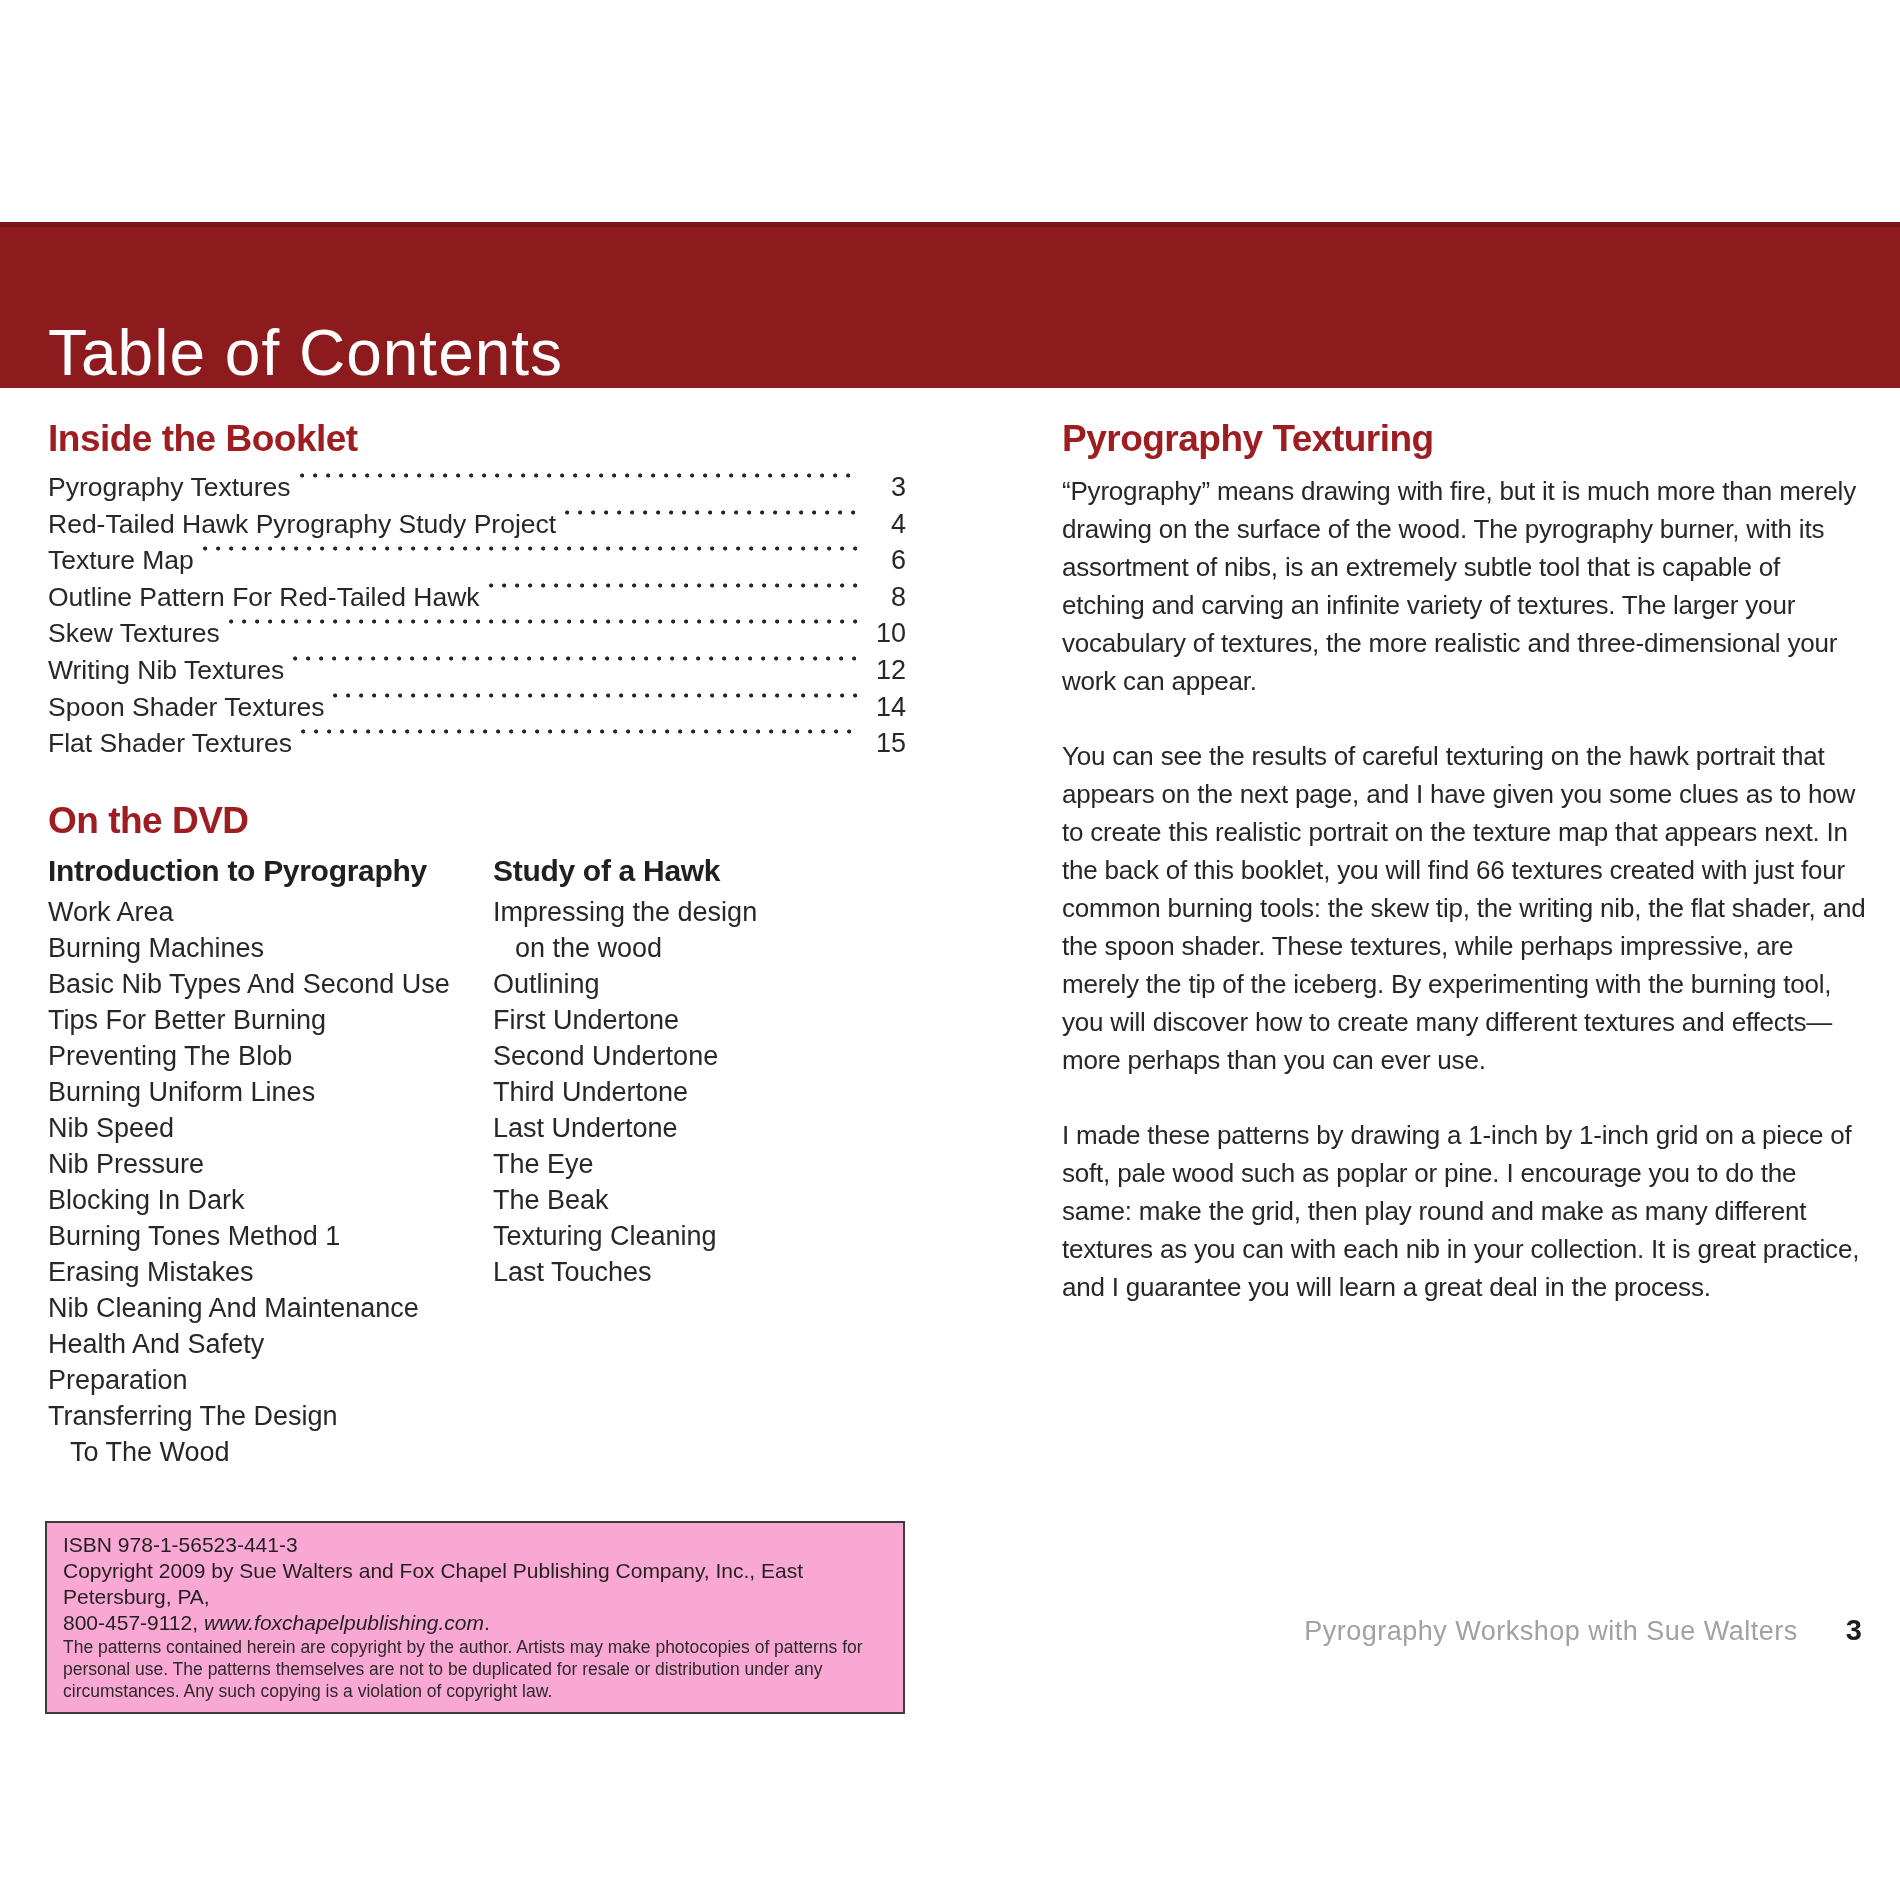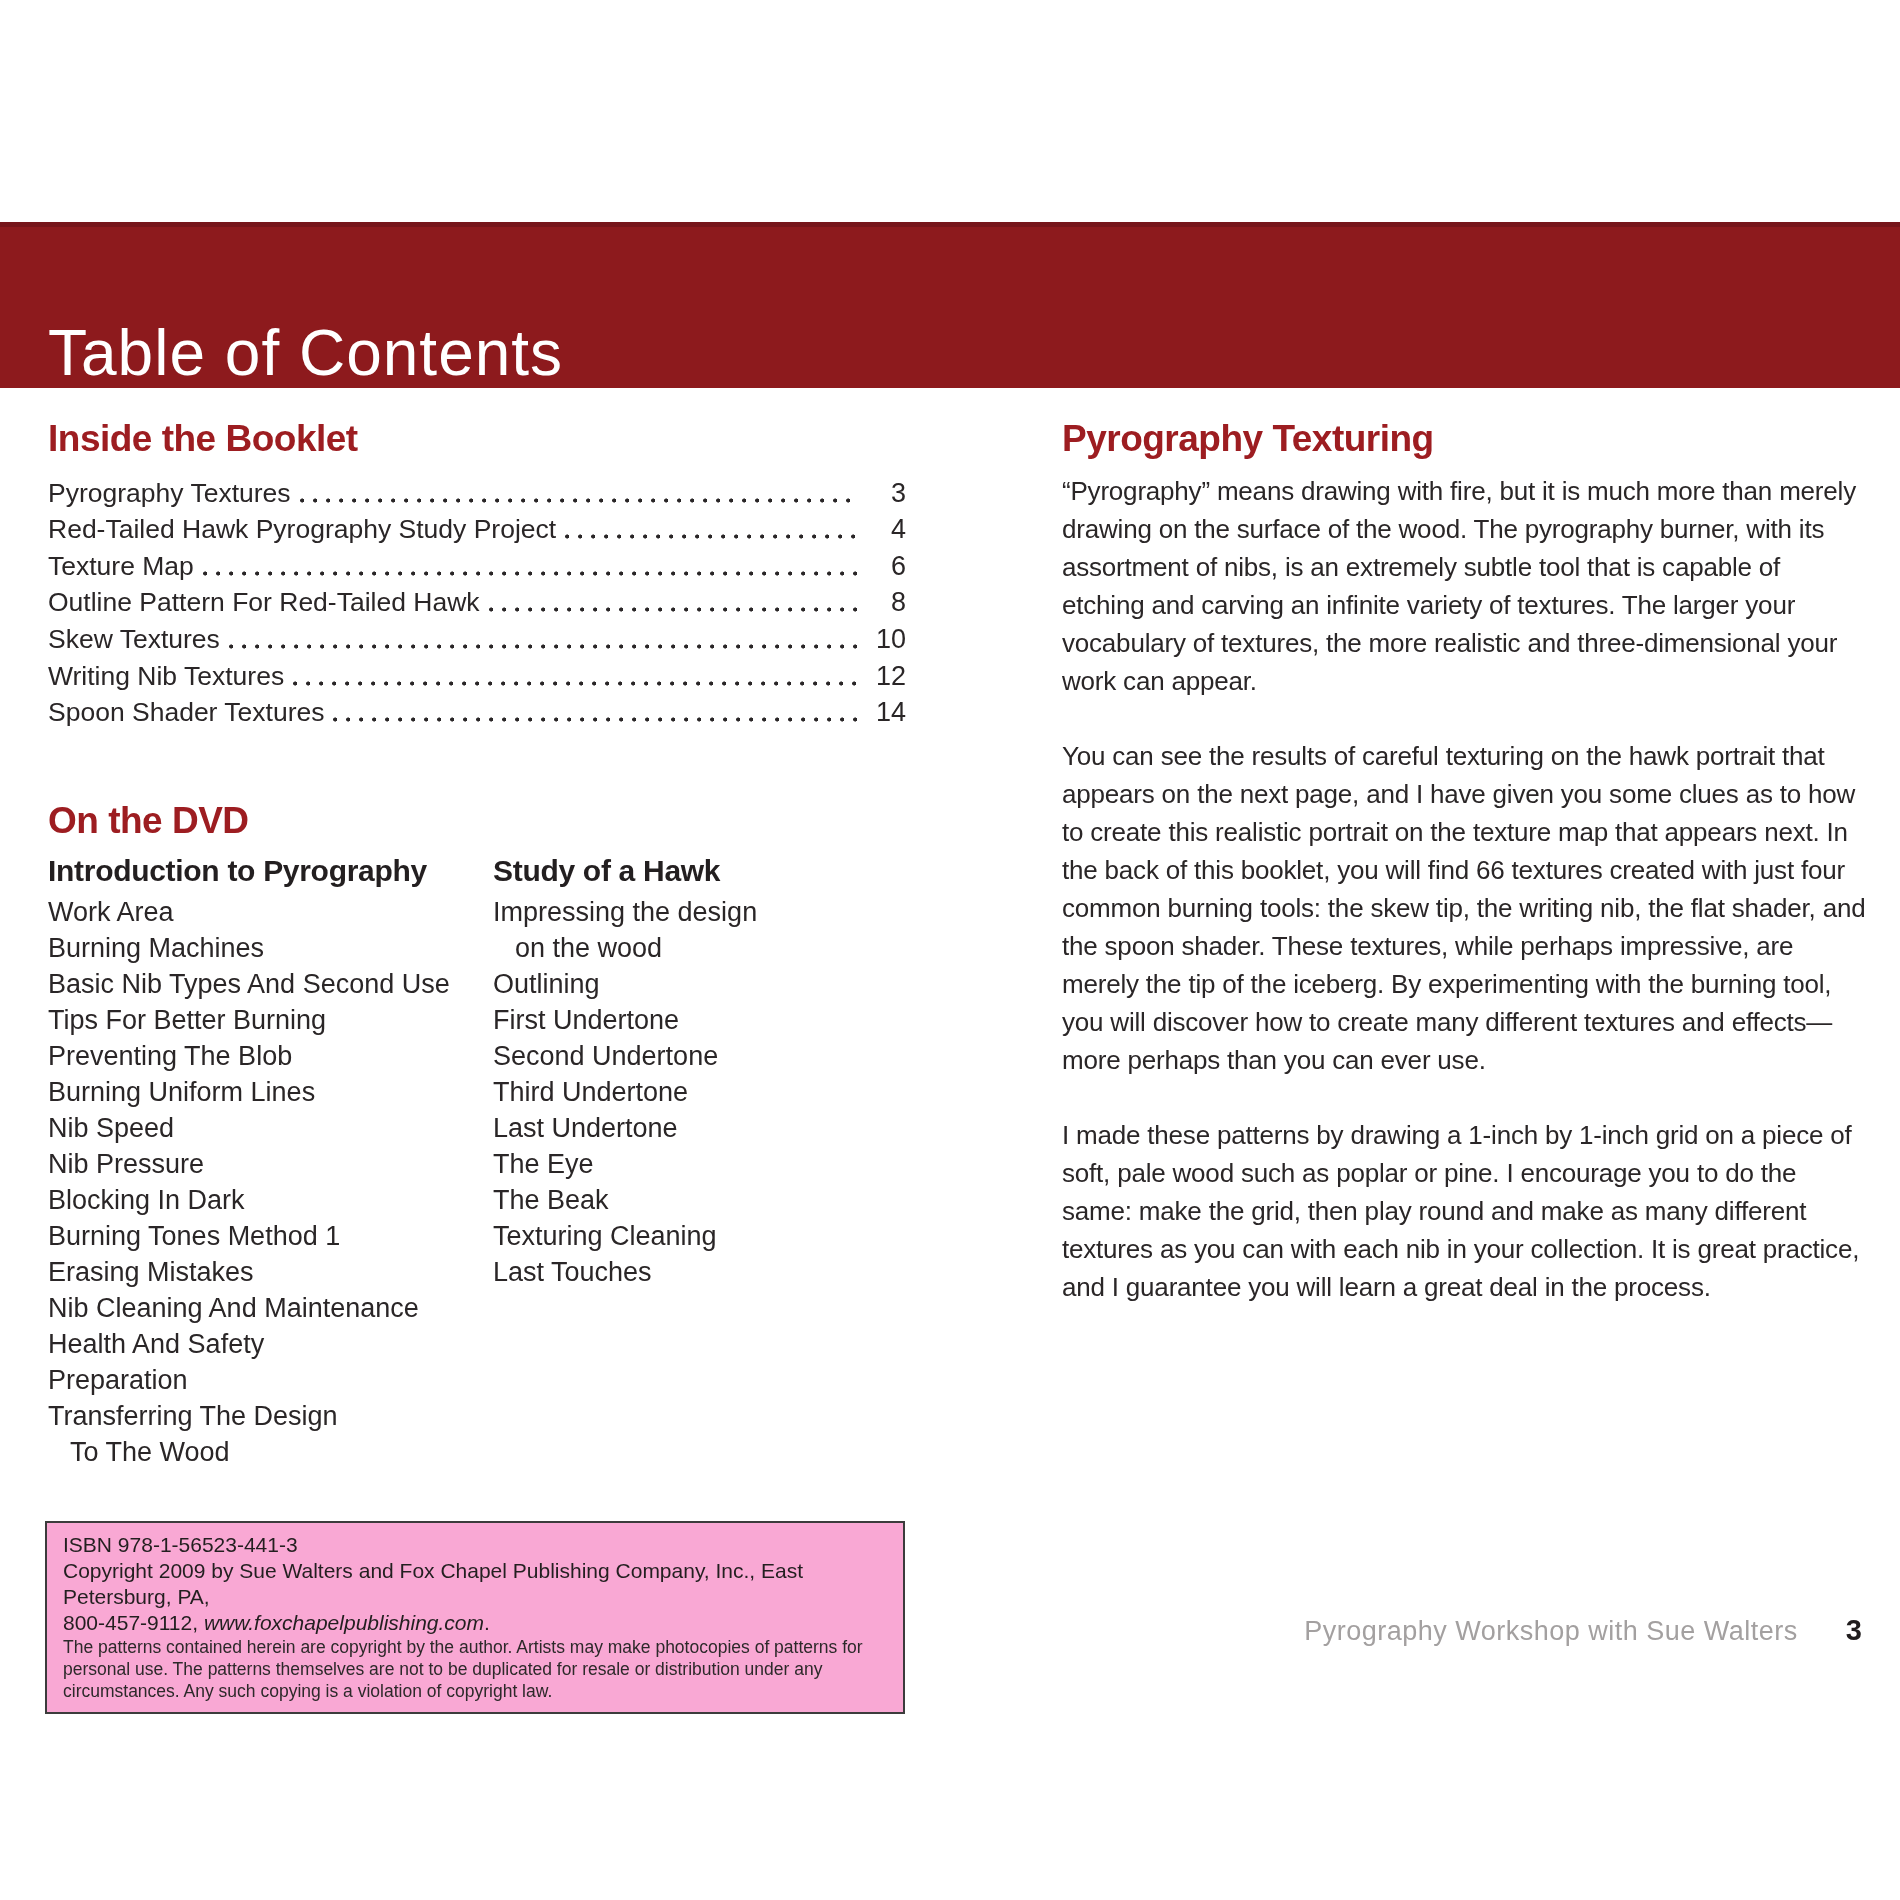--- a/index.html
+++ b/index.html
@@ -50,21 +50,21 @@
   }
 
   
   #inside-block {
     position: absolute;
     left: 48px; top: 418px;
     width: 858px;
   }
   .toc-row {
     display: flex;
-    align-items: flex-end;
+    align-items: flex-start;
     height: 36.6px;
     font-size: 26.5px;
   }
   .toc-label { white-space: nowrap; }
   .leader {
     flex: 1 1 auto;
     height: 7px;
     margin: 0 6px 5px 9px;
     background-image: radial-gradient(circle at 2.2px 3.5px, #2a2627 1.8px, transparent 2.3px);
     background-size: 13px 7px;
@@ -189,20 +189,25 @@
     </div>
     <div class="toc-row">
       <span class="toc-label">Writing Nib Textures</span>
       <span class="leader"></span>
       <span class="toc-page">12</span>
     </div>
     <div class="toc-row">
       <span class="toc-label">Spoon Shader Textures</span>
       <span class="leader"></span>
       <span class="toc-page">14</span>
+    </div>
+    <div class="toc-row">
+      <span class="toc-label">Flat Shader Textures</span>
+      <span class="leader"></span>
+      <span class="toc-page">15</span>
     </div>
   </div>
 
   <div id="dvd-block">
     <h2 class="red-heading">On the DVD</h2>
     <div class="dvd-columns">
 
       <div class="dvd-col-left">
         <h3 class="sub-heading">Introduction to Pyrography</h3>
         <div class="dvd-item">Work Area</div>

